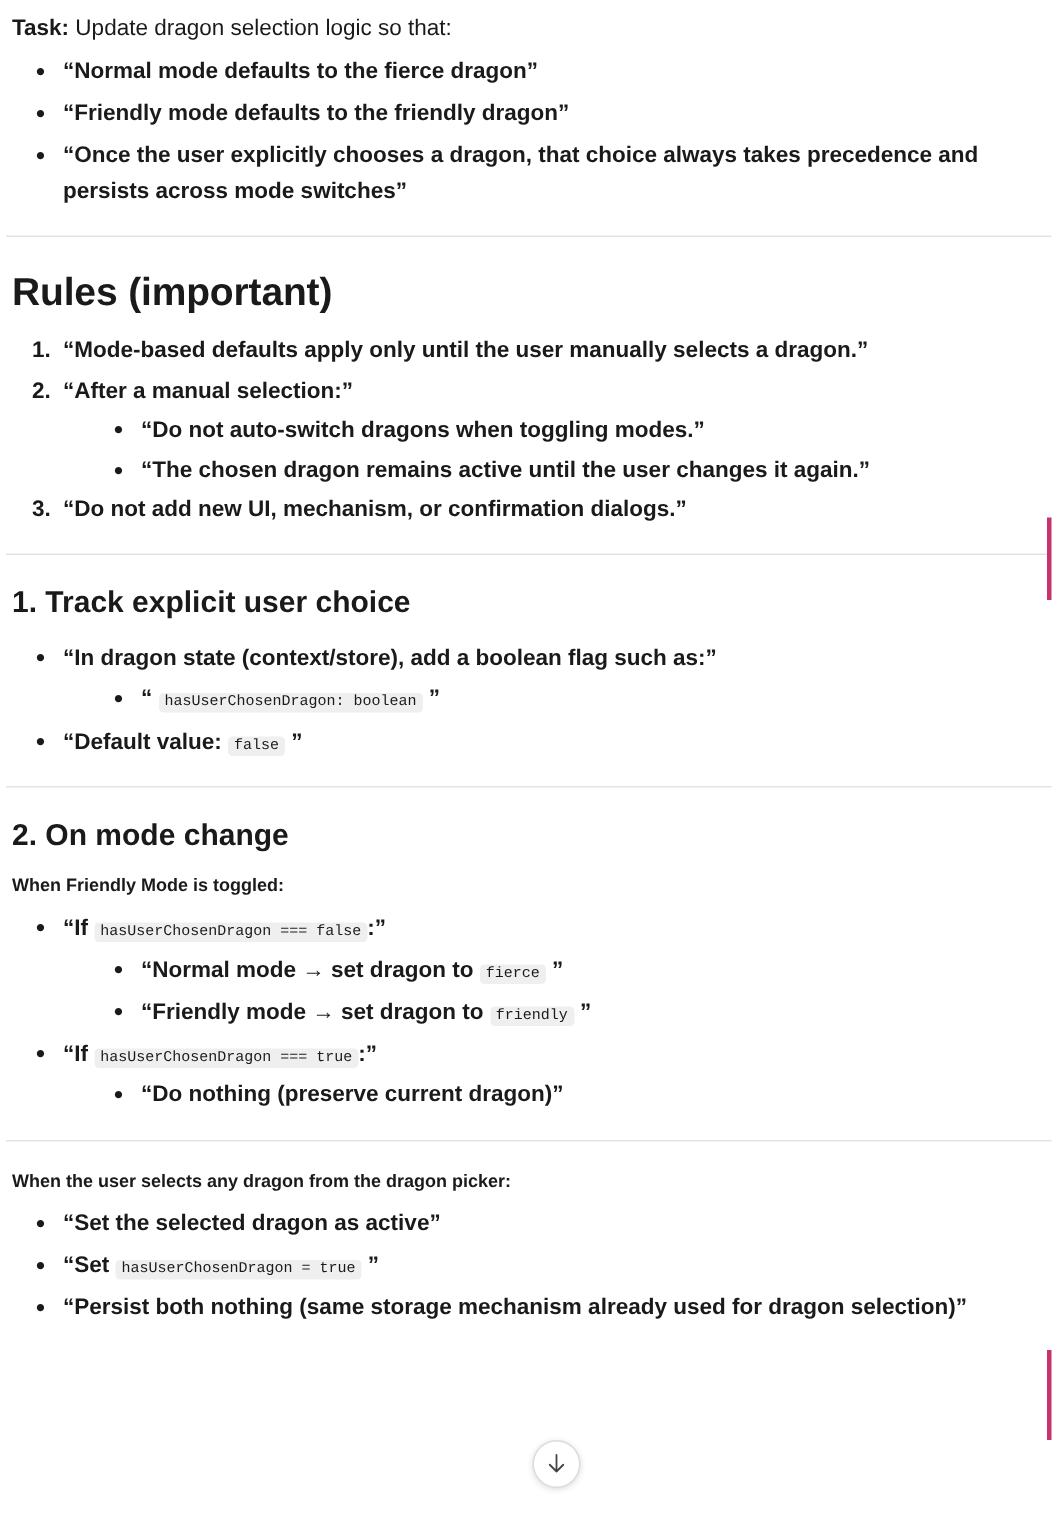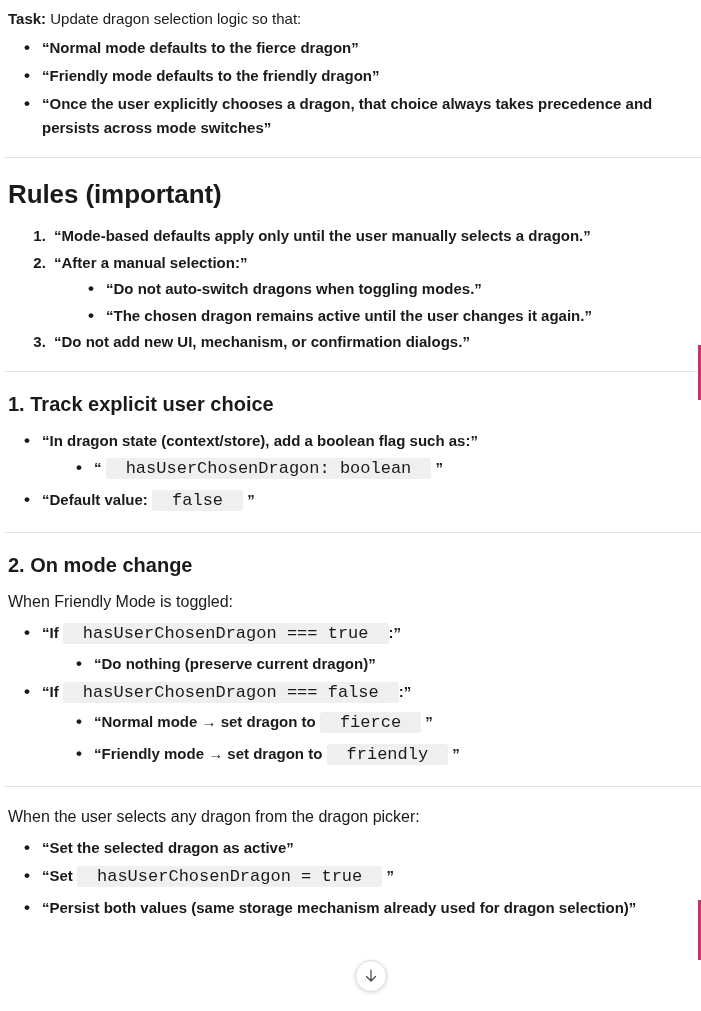--- a/index.html
+++ b/index.html
@@ -84,40 +84,40 @@
     font-weight: bold;
     margin: 0 0 10px 4px;
     letter-spacing: -0.1px;
   }
   h3.subsection {
     font-size: 20px;
     font-weight: bold;
     margin: 0 0 10px 4px;
   }
   ol.rules {
-    margin: 12px;
+    margin: 0;
     padding: 0 16px 0 34px;
     font-size: 15px;
   }
   ol.rules > li {
     margin: 0 0 5px 0;
     font-weight: bold;
     padding-left: 4px;
   }
   .lead {
     margin: 0 0 8px 4px;
-    font-size: 16px;
-    font-weight: normal;
+    font-size: 12px;
+    font-weight: bold;
   }
   code {
     font-family: "Liberation Mono", monospace;
     background: #efefef;
     border-radius: 3px;
-    padding: 1px 20px;
-    font-size: 17px;
+    padding: 1px 4px;
+    font-size: 10px;
     font-weight: normal;
     color: #1a1a1a;
   }
   .scrollmark {
     position: absolute;
     right: 0;
     width: 3px;
     background: #c8336e;
   }
   .scroll-1 { top: 345px; height: 55px; }
@@ -199,55 +199,55 @@
   </ul>
 
   <hr class="sep">
 
   <h3 class="subsection">2. On mode change</h3>
   <p class="lead">When Friendly Mode is toggled:</p>
 
   <ul class="bullets">
     <li style="white-space:nowrap;">
       <span>“If</span>
-      <code>hasUserChosenDragon === true</code><span>:”</span>
-      <ul class="sub-bullets">
-        <li><span>“Do nothing (preserve current dragon)”</span></li>
-      </ul>
-    </li>
-    <li style="white-space:nowrap;">
-      <span>“If</span>
       <code>hasUserChosenDragon === false</code><span>:”</span>
       <ul class="sub-bullets">
         <li>
           <span>“Normal mode → set dragon to</span>
           <code>fierce</code>
           <span>”</span>
         </li>
         <li>
           <span>“Friendly mode → set dragon to</span>
           <code>friendly</code>
           <span>”</span>
         </li>
       </ul>
     </li>
+    <li style="white-space:nowrap;">
+      <span>“If</span>
+      <code>hasUserChosenDragon === true</code><span>:”</span>
+      <ul class="sub-bullets">
+        <li><span>“Do nothing (preserve current dragon)”</span></li>
+      </ul>
+    </li>
   </ul>
 
   <hr class="sep">
 
   <p class="lead">When the user selects any dragon from the dragon picker:</p>
 
   <ul class="bullets last-bullets">
     <li><span>“Set the selected dragon as active”</span></li>
     <li>
       <span>“Set</span>
       <code>hasUserChosenDragon = true</code>
       <span>”</span>
     </li>
-    <li><span>“Persist both values (same storage mechanism already used for dragon selection)”</span></li>
+    <li><span>“Persist both nothing (same storage mechanism already used for dragon selection)”</span></li>
   </ul>
 
 </div>
 
 <div class="scrollmark scroll-1"></div>
 <div class="scrollmark scroll-2"></div>
 
 <div class="scroll-down-btn">
   <svg width="16" height="16" viewBox="0 0 16 16">
     <path d="M8 2 L8 13 M3.5 8.5 L8 13 L12.5 8.5" stroke="#444" stroke-width="1.2" fill="none" stroke-linecap="round" stroke-linejoin="round"></path>

